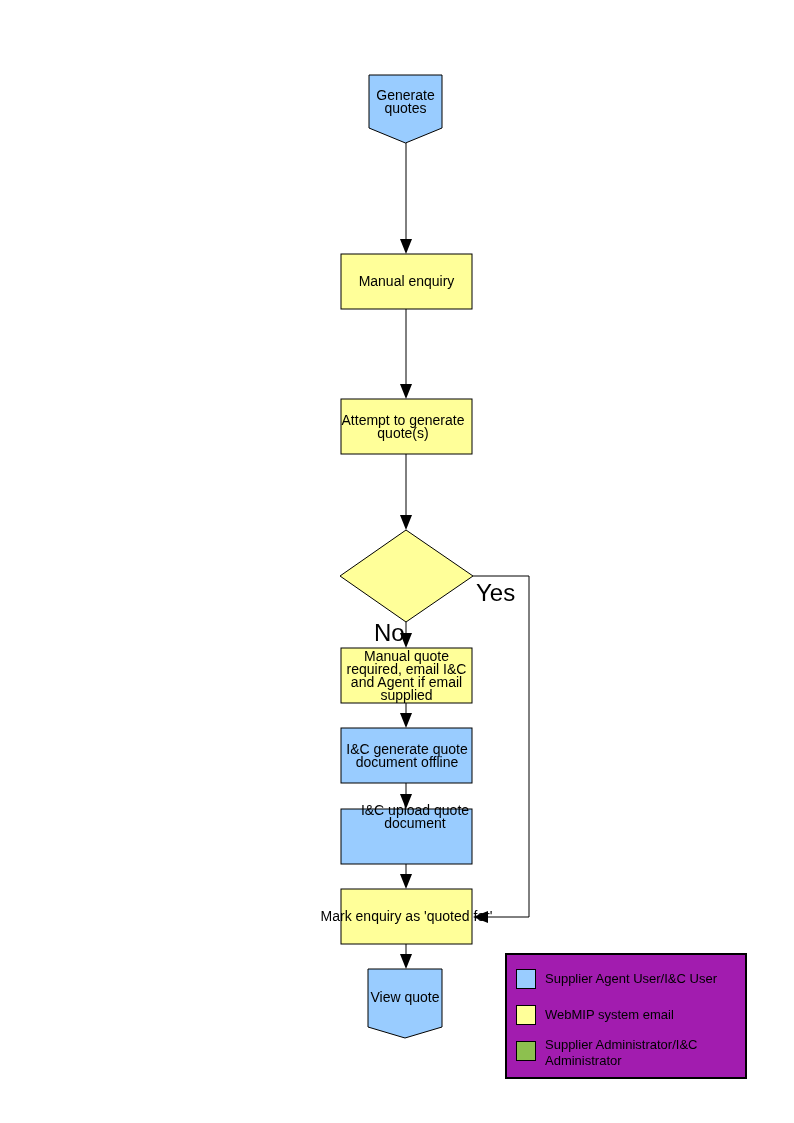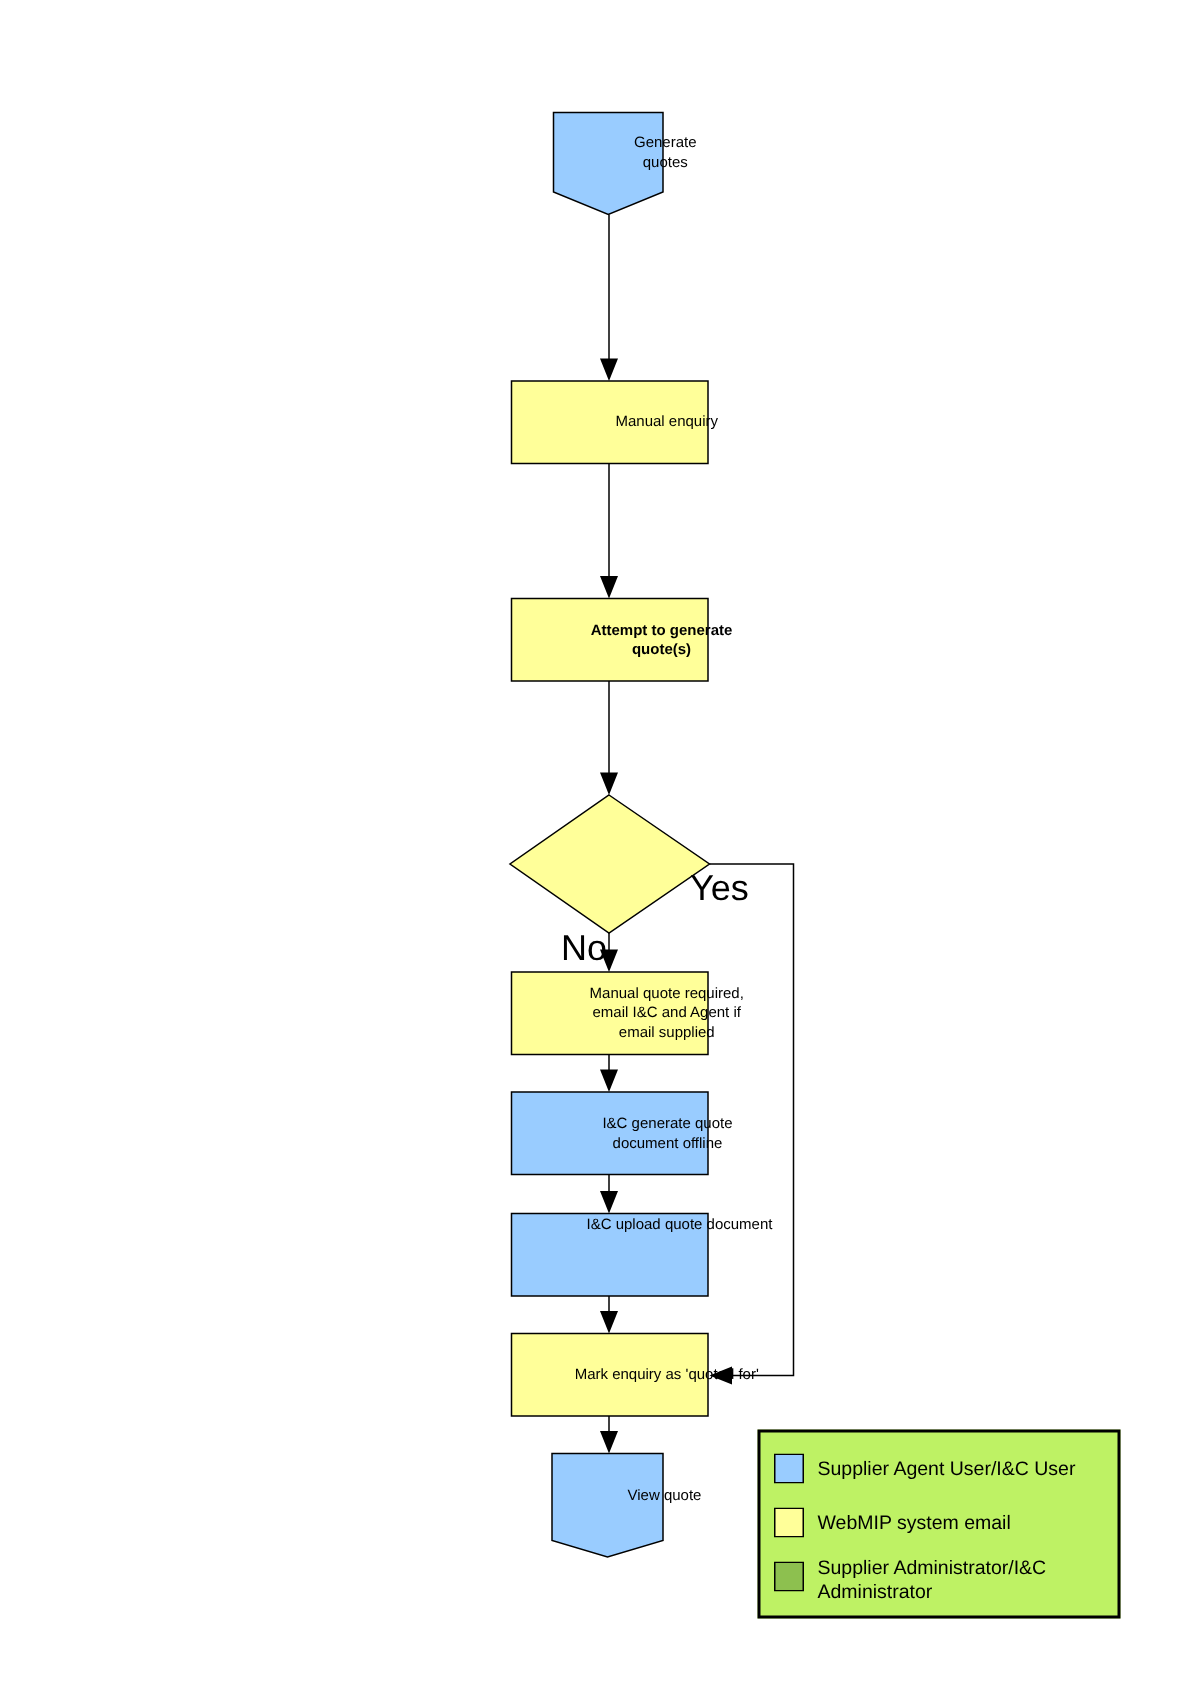--- a/index.html
+++ b/index.html
@@ -12,42 +12,41 @@
     color: #000000;
     overflow: hidden;
   }
   #wires { position: absolute; left: 0; top: 0; }
   .nodelabel {
     position: absolute;
     display: flex;
     align-items: center;
     justify-content: center;
     text-align: center;
-    font-size: 10px;
+    font-size: 14px;
     line-height: 13px;
     color: #000000;
     pointer-events: none;
-    margin-left: 38px;
   }
   .nowrap { white-space: nowrap; }
   .branchlabel {
     position: absolute;
     font-size: 24px;
     line-height: 26px;
     color: #000000;
     pointer-events: none;
   }
   .legend {
     position: absolute;
     left: 505px;
     top: 953px;
     width: 238px;
     height: 122px;
     border: 2px solid #000000;
-    background: #bef264;
+    background: #a21caf;
   }
   .legend-swatch { position: absolute; left: 9px; width: 20px; height: 20px; }
   .legend-label {
     position: absolute;
     left: 38px;
     width: 196px;
     font-size: 13px;
     line-height: 16px;
     color: #000000;
   }
@@ -120,34 +119,34 @@
 
     <rect x="341" y="889" width="131" height="55" stroke="#000000" stroke-width="1" fill="#FFFF99"></rect>
 
     <polygon points="368,969 442,969 442,1027 405,1038 368,1027" stroke="#000000" stroke-width="1" fill="#99CCFF"></polygon>
   </svg>
 
   <div class="nodelabel" style="left:369px; top:75px; width:73px; height:54px;">Generate quotes</div>
 
   <div class="nodelabel" style="left:341px; top:254px; width:131px; height:55px;">Manual enquiry</div>
 
-  <div class="nodelabel" style="left:341px; top:399px; width:124px; height:55px;font-weight:bold;">Attempt to generate quote(s)</div>
+  <div class="nodelabel" style="left:341px; top:399px; width:124px; height:55px;">Attempt to generate quote(s)</div>
 
 
   <div class="nodelabel" style="left:344px; top:648px; width:125px; height:55px;">Manual quote required, email I&amp;C and Agent if email supplied</div>
 
   <div class="nodelabel" style="left:341px; top:728px; width:132px; height:55px;">I&amp;C generate quote document offline</div>
 
   <div class="nodelabel" style="left:341px; top:789px; width:148px; height:55px;">I&amp;C upload quote document</div>
 
   <div class="nodelabel nowrap" style="left:338px; top:889px; width:137px; height:55px;text-align:right;">Mark enquiry as 'quoted for'</div>
 
   <div class="nodelabel" style="left:368px; top:969px; width:74px; height:56px;">View quote</div>
 
-  <div class="branchlabel" style="left:460px; top:580px;">Yes</div>
+  <div class="branchlabel" style="left:476px; top:580px;">Yes</div>
 
   <div class="branchlabel" style="left:374px; top:620px;">No</div>
 
   <div class="legend">
     <div>
       <svg class="legend-swatch" style="top:14px;" width="20" height="20">
         <rect x="0.5" y="0.5" width="19" height="19" stroke="#000000" stroke-width="1" fill="#99CCFF"></rect>
       </svg>
       <div class="legend-label" style="top:16px;">Supplier Agent User/I&amp;C User</div>
     </div>

